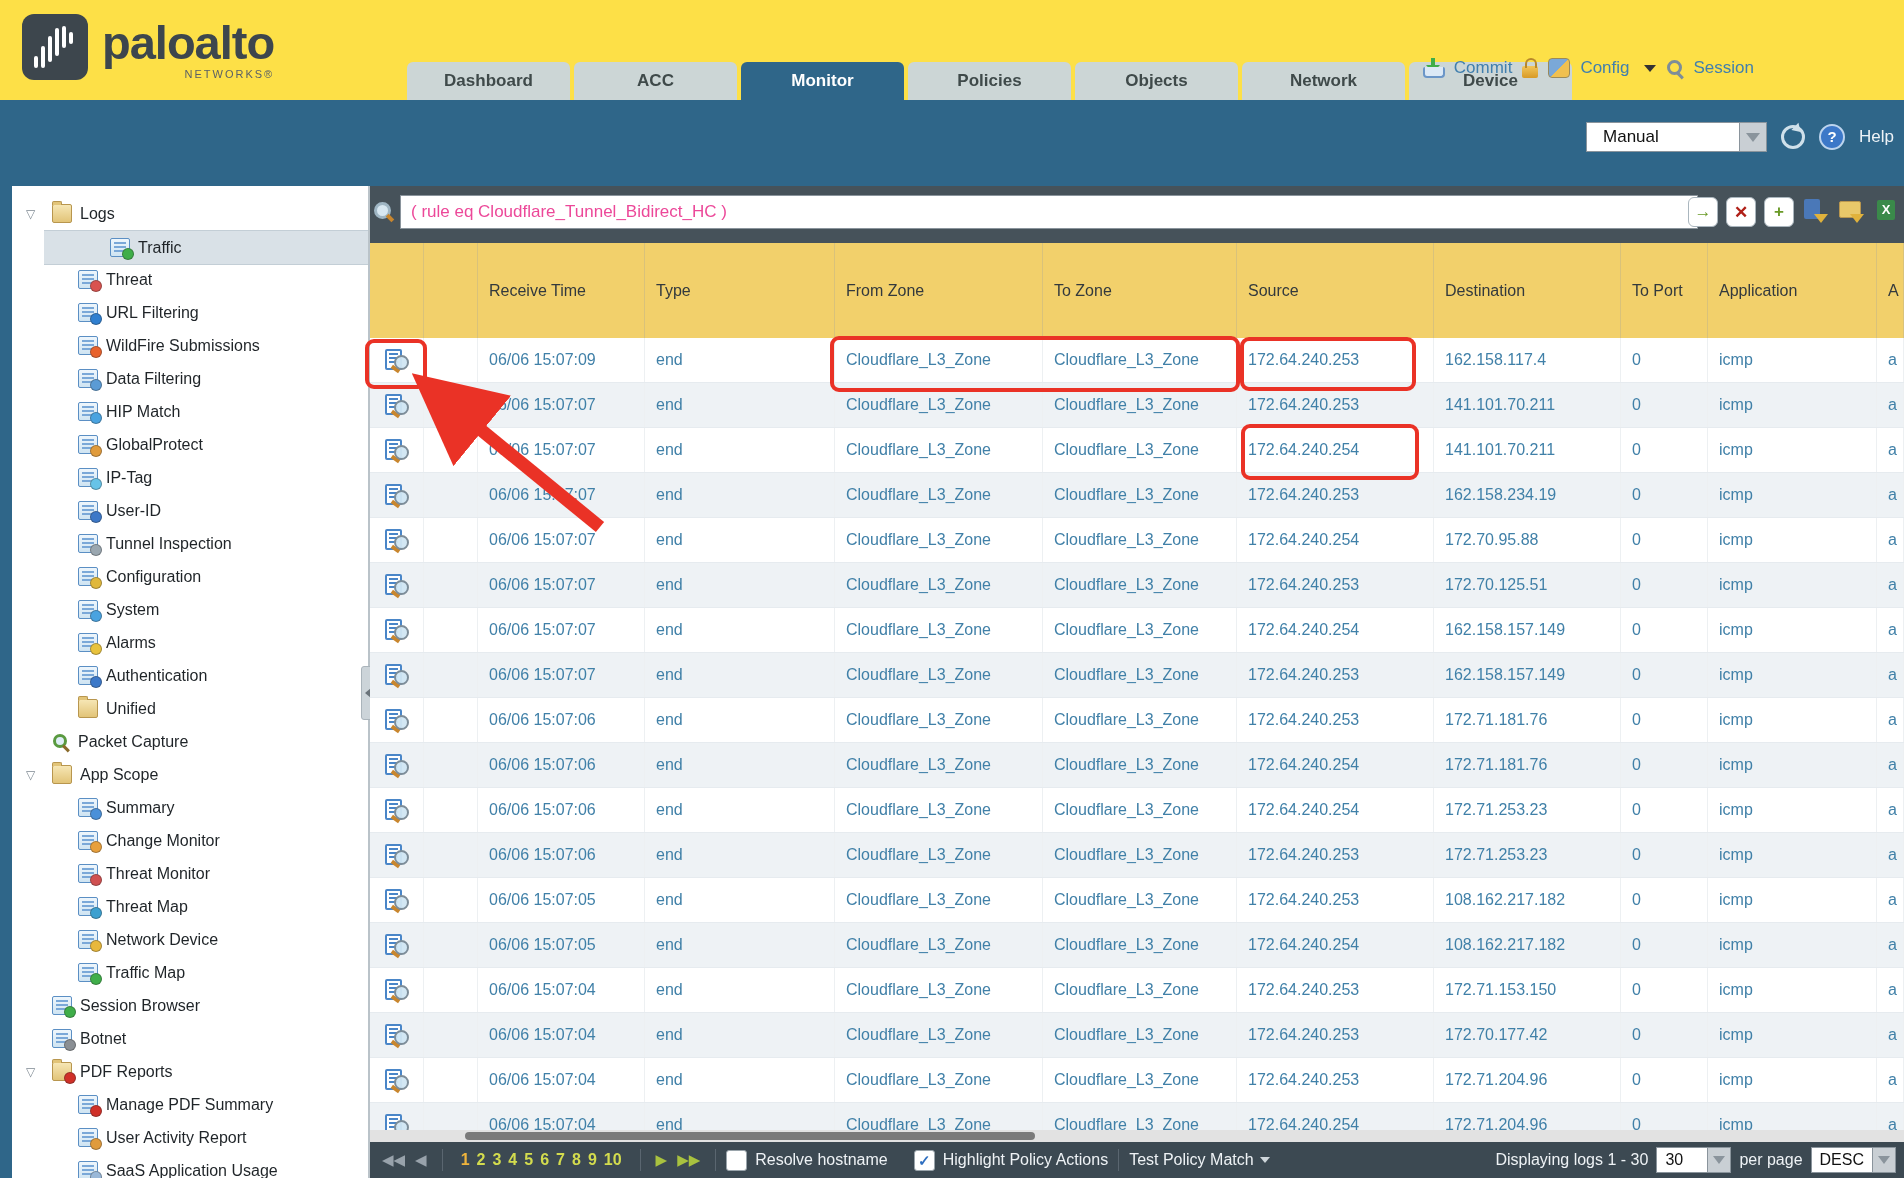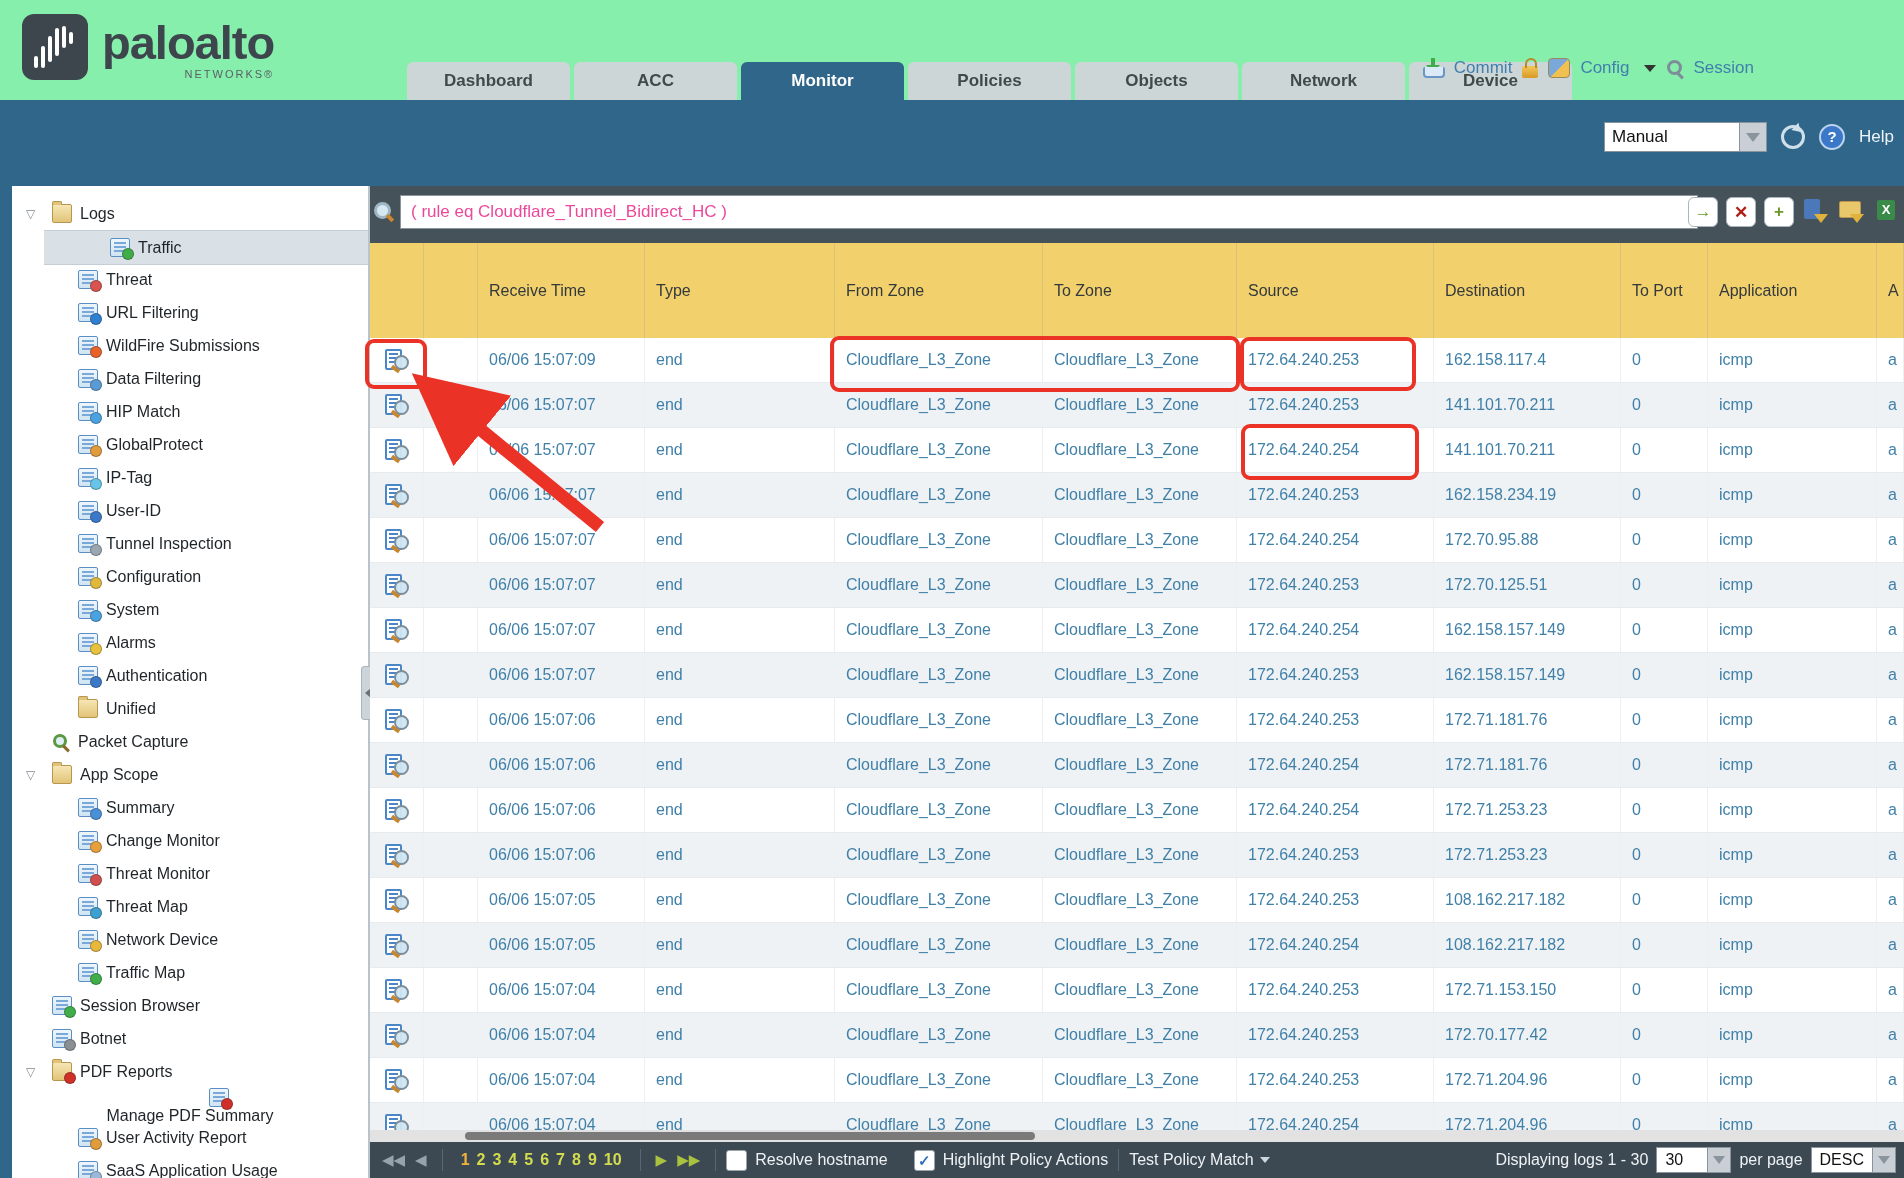--- a/index.html
+++ b/index.html
@@ -1,19 +1,19 @@
 <!DOCTYPE html>
 <html><head>
 <meta charset="utf-8">
 <style>
   html,body{margin:0;padding:0;background:#fff;font-family:"Liberation Sans",sans-serif;}
   #app{position:relative;width:1904px;height:1178px;overflow:hidden;background:#fff;}
 
   
-  #tophdr{position:absolute;left:0;top:0;width:1904px;height:100px;background:#86efac;}
+  #tophdr{position:absolute;left:0;top:0;width:1904px;height:100px;background:#fde047;}
   #logo{position:absolute;left:22px;top:14px;display:flex;align-items:flex-start;}
   #logo-mark{width:66px;height:66px;background:#3d464d;border-radius:12px;position:relative;}
   #logo-wordwrap{margin-left:14px;}
   #logo-word{font-size:47px;font-weight:bold;color:#3d464d;letter-spacing:-1px;line-height:58px;}
   #logo-sub{font-size:11px;letter-spacing:2px;color:#5a6066;text-align:right;margin-top:-4px;}
 
   #tabs{position:absolute;left:407px;bottom:0px;display:flex;gap:4px;}
   .tab{height:38px;line-height:38px;min-width:143px;padding:0 10px;text-align:center;
        background:#ccd6d6;color:#3f4a4a;font-weight:bold;font-size:17px;
        border-radius:6px 6px 0 0;cursor:pointer;}
@@ -33,21 +33,21 @@
   .ic-lock::before{content:"";position:absolute;top:-8px;left:3px;width:8px;height:8px;border:2px solid #b8882a;border-bottom:none;border-radius:6px 6px 0 0;}
   .ic-config{position:relative;width:20px;height:18px;background:linear-gradient(135deg,#7aa8d8 50%,#f0c050 50%);border-radius:4px;border:1px solid #9a8a5a;}
   .ic-mag{position:relative;width:18px;height:18px;}
   .ic-mag::before{content:"";position:absolute;left:1px;top:1px;width:9px;height:9px;border:3px solid #7d8d99;border-radius:50%;}
   .ic-mag::after{content:"";position:absolute;right:0px;bottom:0px;width:8px;height:3px;background:#7d8d99;transform:rotate(45deg);}
 
   
   #band{position:absolute;left:0;top:100px;width:1904px;height:86px;background:#2f6689;}
   #band-right{position:absolute;right:10px;top:22px;display:flex;align-items:center;gap:14px;}
   .selectbox{display:flex;height:30px;}
-  .selectbox .val{background:#fff;border:1px solid #8a949c;color:#111;font-size:17px;line-height:28px;padding:0 7px;}
+  .selectbox .val{background:#fff;border:1px solid #8a949c;color:#111;font-size:17px;line-height:28px;padding:0 16px;}
   .selectbox .arrow{width:26px;background:#c9cfd4;border:1px solid #8a949c;border-left:none;display:flex;align-items:center;justify-content:center;}
   .selectbox .arrow::after{content:"";width:0;height:0;border-left:7px solid transparent;border-right:7px solid transparent;border-top:9px solid #8a949c;}
   #manual-select .val{width:120px;}
   .ic-refresh{width:18px;height:18px;border:3px solid #cfe0ea;border-radius:50%;position:relative;}
   .ic-refresh::after{content:"";position:absolute;right:-4px;top:-2px;border:5px solid transparent;border-left:8px solid #cfe0ea;transform:rotate(45deg);}
   .ic-help{width:22px;height:22px;border-radius:50%;background:#3c78c8;border:2px solid #bcd4ee;color:#fff;font-weight:bold;font-size:15px;text-align:center;line-height:22px;}
   #help-lbl{color:#eef3f7;font-size:17px;}
 
   
   #leftstripe{position:absolute;left:0;top:100px;width:12px;height:1078px;background:#2f6689;}
@@ -343,21 +343,21 @@
         </span>
         <span class="lbl">Botnet</span>
       </div>
       <div class="si" style="top: 869px;">
         <span class="exp">▽</span>
         <span class="tree-icon folder" style="margin-left: 40px;">
           <span class="badge" style="background: rgb(208, 48, 40);"></span>
         </span>
         <span class="lbl">PDF Reports</span>
       </div>
-      <div class="si" style="top: 902px; flex-direction: column;">
+      <div class="si" style="top: 902px;">
         <span class="tree-icon" style="margin-left: 66px;">
           <span class="badge" style="background: rgb(208, 48, 40);"></span>
         </span>
         <span class="lbl">Manage PDF Summary</span>
       </div>
       <div class="si" style="top: 935px;">
         <span class="tree-icon" style="margin-left: 66px;">
           <span class="badge" style="background: rgb(224, 155, 60);"></span>
         </span>
         <span class="lbl">User Activity Report</span>

